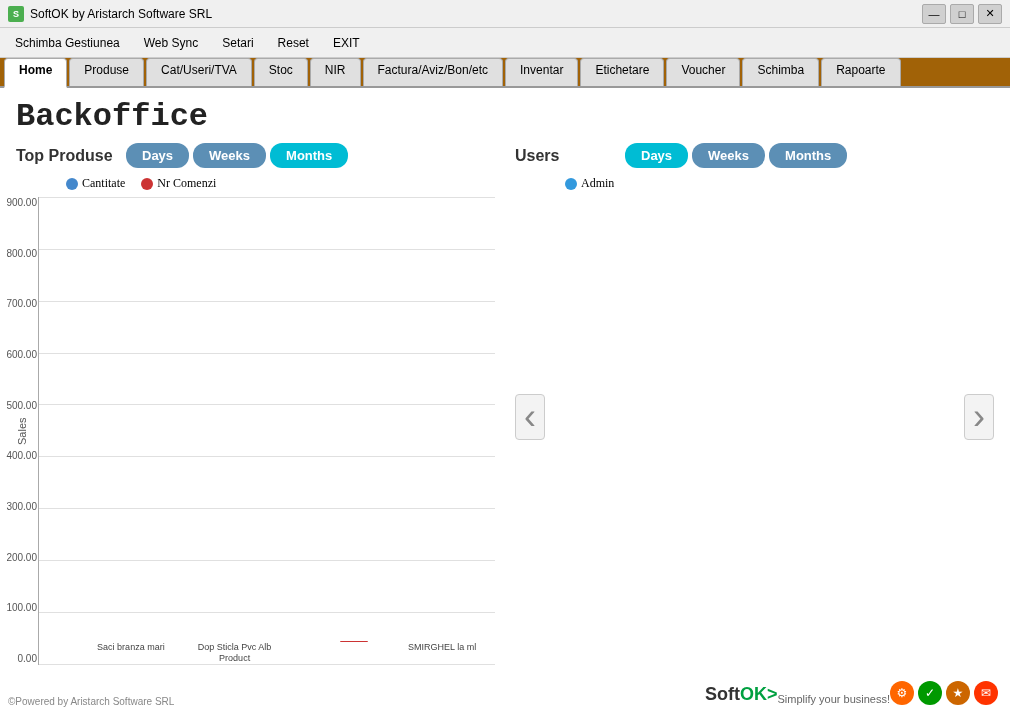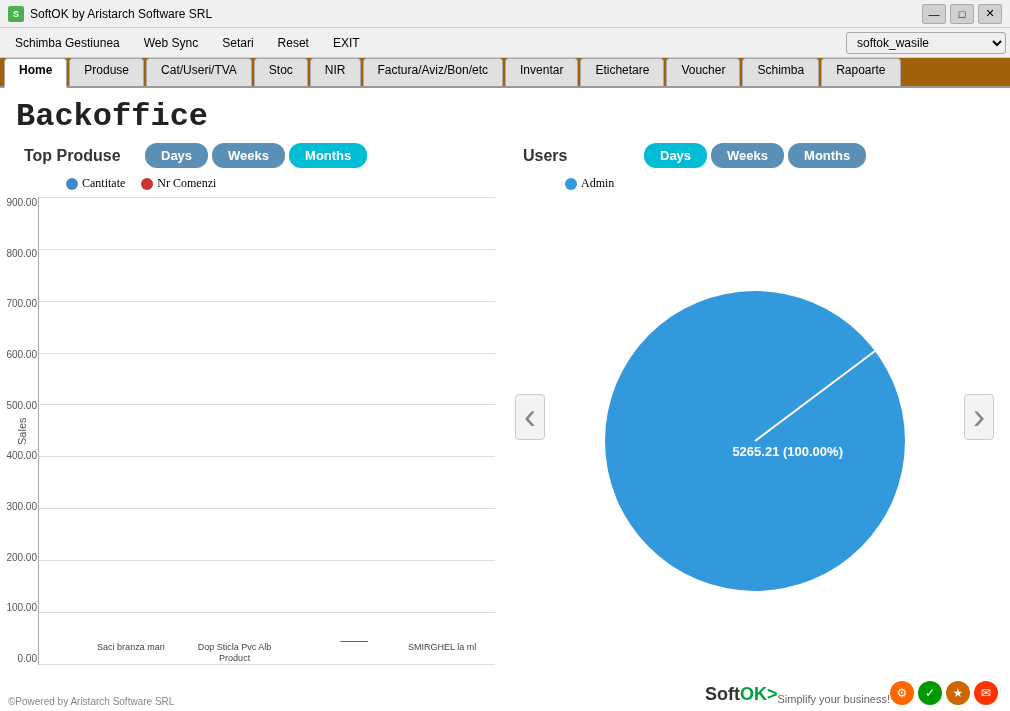--- a/index.html
+++ b/index.html
@@ -100,23 +100,22 @@
     }
 
     .panel-right {
       flex: 1;
       min-width: 0;
     }
 
     .panel-header {
       display: flex;
       align-items: center;
-      gap: 21px;
+      gap: 10px;
       margin-bottom: 8px;
-      margin-left: 8px;
     }
 
     .panel-title {
       font-size: 16px;
       font-weight: bold;
       color: #333;
       min-width: 100px;
     }
 
     .btn-group { display: flex; gap: 4px; }
@@ -293,27 +292,20 @@
 </div>
 
 <div class="menu-bar">
   <div class="menu-bar-left">
     <div class="menu-item">Schimba Gestiunea</div>
     <div class="menu-item">Web Sync</div>
     <div class="menu-item">Setari</div>
     <div class="menu-item">Reset</div>
     <div class="menu-item">EXIT</div>
   </div>
-  <div class="menu-bar-right">
-    <select>
-      <option>softok_wasile</option>
-      <option>admin</option>
-      <option>user2</option>
-    </select>
-  </div>
 </div>
 
 <div class="nav-tabs">
   <div class="nav-tab active">Home</div>
   <div class="nav-tab">Produse</div>
   <div class="nav-tab">Cat/Useri/TVA</div>
   <div class="nav-tab">Stoc</div>
   <div class="nav-tab">NIR</div>
   <div class="nav-tab">Factura/Aviz/Bon/etc</div>
   <div class="nav-tab">Inventar</div>
@@ -430,30 +422,20 @@
         </div>
       </div>
 
       <div class="chart-legend">
         <div class="legend-item">
           <div class="legend-dot" style="background:#3399dd;"></div>
           <span>Admin</span>
         </div>
       </div>
 
-      <div class="pie-chart-container">
-        <div class="pie-wrapper">
-          <svg width="320" height="320" viewBox="0 0 320 320">
-            <circle cx="160" cy="160" r="150" fill="#3399dd"></circle>
-
-            <line x1="160" y1="160" x2="300" y2="55" stroke="white" stroke-width="2"></line>
-          </svg>
-          <div class="pie-label">5265.21 (100.00%)</div>
-        </div>
-      </div>
 
       <div class="side-arrow arrow-left">‹</div>
 
       <div class="side-arrow arrow-right">›</div>
     </div>
 
   </div>
 </div>
 
 <div class="footer">

